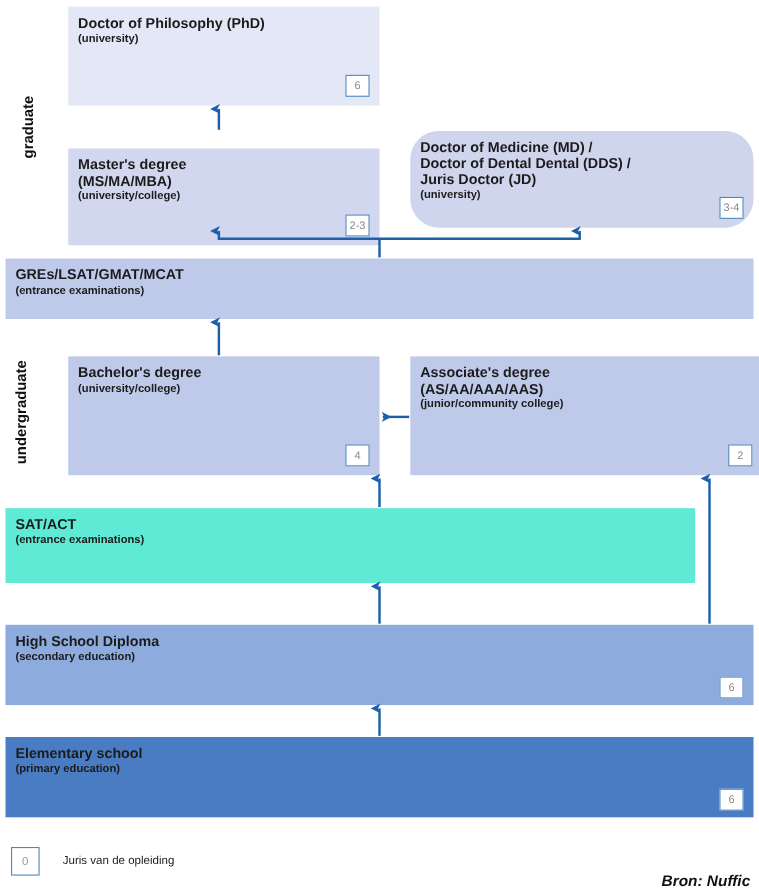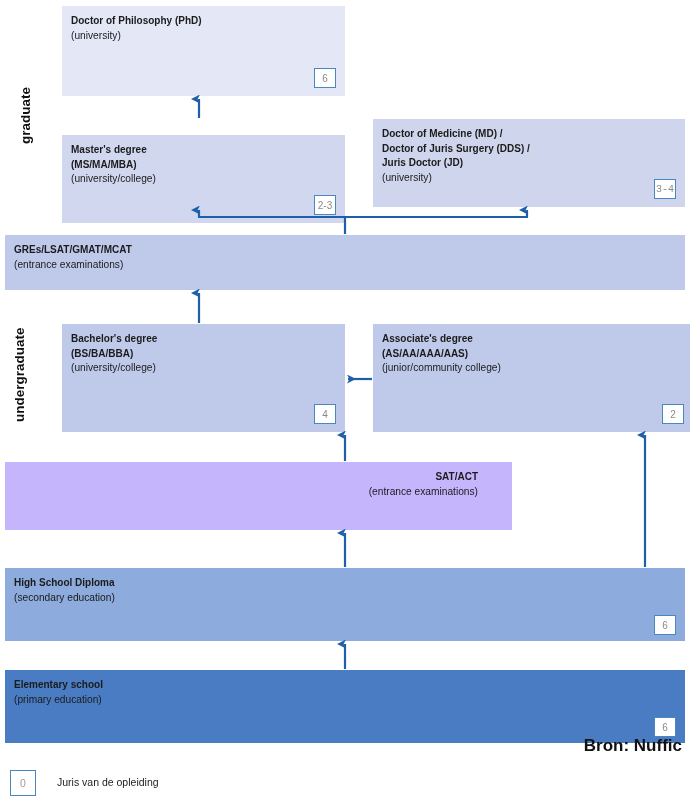--- a/index.html
+++ b/index.html
@@ -32,26 +32,26 @@
     top: 8px;
     right: 34px;
   }
   .line {
     display: block;
     color: #1b1b1b;
     line-height: 14.5px;
     white-space: nowrap;
   }
   .line.primary {
-    font-size: 10px;
+    font-size: 13px;
     font-weight: bold;
   }
   .line.secondary {
     font-size: 10.2px;
-    font-weight: normal;
+    font-weight: bold;
   }
   .badge {
     position: absolute;
     width: 22px;
     height: 20px;
     background: #ffffff;
     border: 1px solid #4b86bd;
     color: #8a8a8a;
     font-size: 10px;
     line-height: 19px;
@@ -100,25 +100,26 @@
     position: absolute;
     left: 47px;
     top: 8px;
     font-size: 10.5px;
     color: #1b1b1b;
     white-space: nowrap;
   }
   .source {
     position: absolute;
     right: 8px;
-    top: 736px;
-    font-size: 17px;
+    top: 792px;
+    font-size: 14px;
     font-weight: bold;
     color: #111111;
     white-space: nowrap;
+    font-style: italic;
   }
 </style>
 </head>
 <body>
 
 <div id="diagram">
 
   <div class="side-label" style="left:18px; top:40px; height:150px;">graduate</div>
 
   <div class="side-label" style="left:12px; top:315px; height:120px;">undergraduate</div>
@@ -133,56 +134,55 @@
 
   <div class="box" style="left:62px; top:119px; width:283px; height:88px; background:#d1d7ef;margin-top:16px;">
     <div class="box-text">
       <span class="line primary">Master's degree</span>
       <span class="line primary">(MS/MA/MBA)</span>
       <span class="line secondary">(university/college)</span>
     </div>
     <div class="badge" style="right:9px; bottom:8px;">2-3</div>
   </div>
 
-  <div class="box" style="left:373px; top:119px; width:312px; height:88px; background:#ced5ec;">
+  <div class="box" style="left:373px; top:119px; width:312px; height:88px; background:#ced5ec;border-radius:26px;">
     <div class="box-text">
       <span class="line primary">Doctor of Medicine (MD) /</span>
-      <span class="line primary">Doctor of Juris Surgery (DDS) /</span>
+      <span class="line primary">Doctor of Dental Dental (DDS) /</span>
       <span class="line primary">Juris Doctor (JD)</span>
       <span class="line secondary">(university)</span>
     </div>
-    <div class="badge" style="right:9px; bottom:8px;font-family:Liberation Mono, monospace;">3-4</div>
+    <div class="badge" style="right:9px; bottom:8px;">3-4</div>
   </div>
 
   <div class="box" style="left:5px; top:235px; width:680px; height:55px; background:#bfcaea;padding-left:41px;">
     <div class="box-text">
       <span class="line primary">GREs/LSAT/GMAT/MCAT</span>
       <span class="line secondary">(entrance examinations)</span>
     </div>
   </div>
 
   <div class="box" style="left:62px; top:324px; width:283px; height:108px; background:#bfcaea;">
     <div class="box-text">
       <span class="line primary">Bachelor's degree</span>
-      <span class="line primary">(BS/BA/BBA)</span>
       <span class="line secondary">(university/college)</span>
     </div>
     <div class="badge" style="right:9px; bottom:8px;">4</div>
   </div>
 
   <div class="box" style="left:373px; top:324px; width:320px; height:108px; background:#bfcaea;">
     <div class="box-text">
       <span class="line primary">Associate's degree</span>
       <span class="line primary">(AS/AA/AAA/AAS)</span>
       <span class="line secondary">(junior/community college)</span>
     </div>
     <div class="badge" style="right:9px; bottom:8px;">2</div>
   </div>
 
-  <div class="box" style="left:5px; top:462px; width:507px; height:68px; background:#c4b5fd;text-align:right;">
+  <div class="box" style="left:5px; top:462px; width:627px; height:68px; background:#5eead4;">
     <div class="box-text">
       <span class="line primary">SAT/ACT</span>
       <span class="line secondary">(entrance examinations)</span>
     </div>
   </div>
 
   <div class="box" style="left:5px; top:568px; width:680px; height:73px; background:#8dabdc;">
     <div class="box-text">
       <span class="line primary">High School Diploma</span>
       <span class="line secondary">(secondary education)</span>

